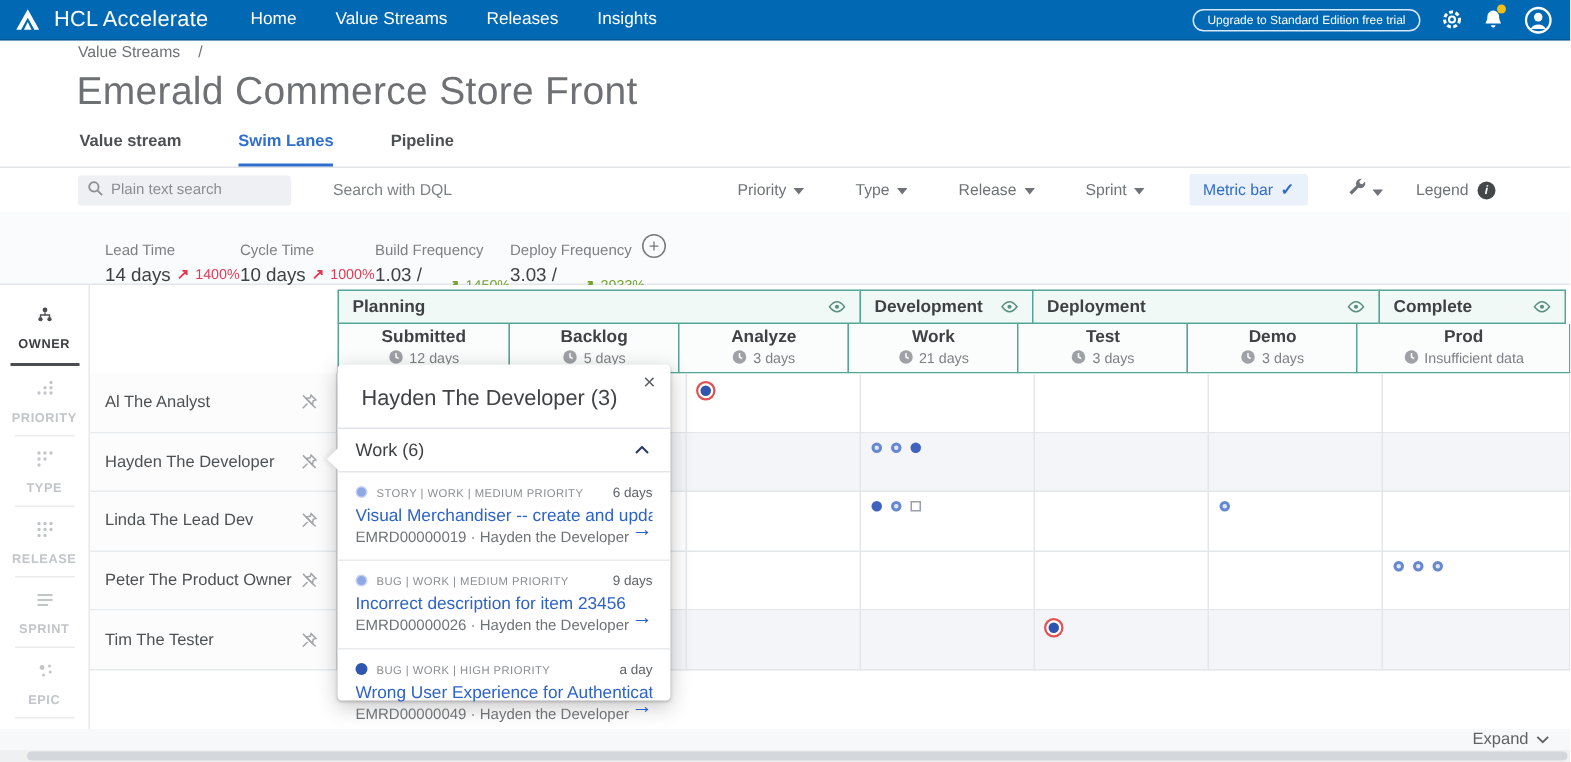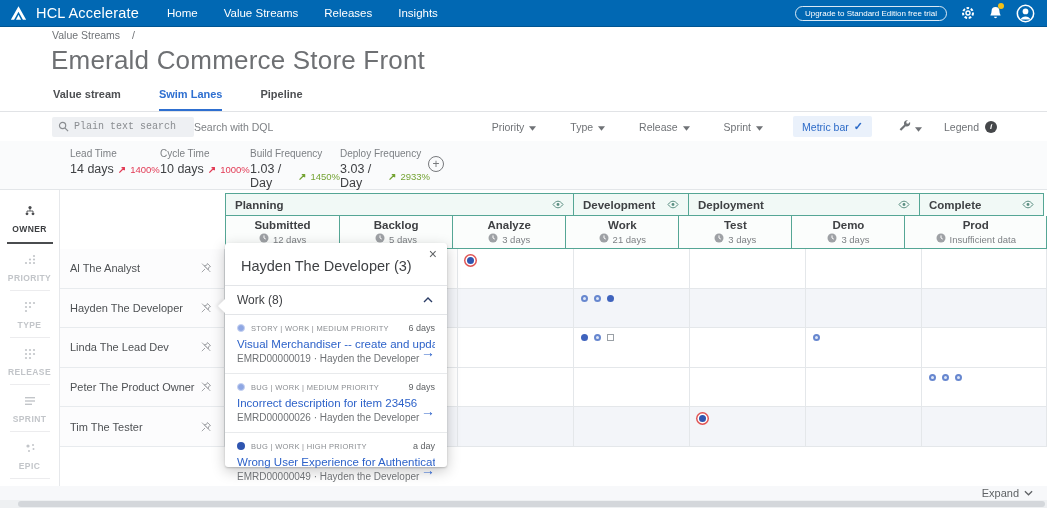--- a/index.html
+++ b/index.html
@@ -24,36 +24,36 @@
   #breadcrumb { position:absolute; top:29px; left:52px; font-size:10.5px; color:#6f7276; display:flex; gap:12px; }
   #breadcrumb .crumb { cursor:pointer; }
   #page-title { position:absolute; top:45px; left:51px; font-size:26px; font-weight:400; color:#6e7073; letter-spacing:.2px; }
   #tabs { position:absolute; top:88px; left:0; right:0; height:24px; border-bottom:1px solid #e1e3e6; padding-left:53px; display:flex; gap:38px; }
   .tab { font-size:11px; font-weight:bold; color:#4d4f52; padding-bottom:7px; cursor:pointer; border-bottom:2px solid transparent; }
   .tab.active { color:#2e6fd0; border-bottom-color:#2e6fd0; }
 
   
   #filterbar { position:absolute; top:112px; left:0; right:0; height:29px; display:flex; align-items:center; padding:0 50px 0 52px; }
   #searchbox { width:142px; height:20px; background:#eef0f3; border-radius:2px; display:flex; align-items:center; padding:0 6px; gap:5px; }
-  #searchbox input { border:none; outline:none; background:transparent; font-family:Liberation Mono, monospace; font-size:10px; color:#3f4144; width:100%; }
+  #searchbox input { border:none; outline:none; background:transparent; font-family:Liberation Sans, sans-serif; font-size:10px; color:#3f4144; width:100%; }
   #searchbox input::placeholder { color:#8a8d91; }
-  #dql-label { font-size:10.5px; color:#7d8084; cursor:pointer; }
+  #dql-label { font-size:10.5px; color:#7d8084; margin-left:28px; cursor:pointer; }
   #filters { margin-left:auto; display:flex; align-items:center; gap:34px; }
   .dropdown { display:flex; align-items:center; gap:5px; font-size:10.5px; color:#6f7276; cursor:pointer; }
   #metricbar-chip { display:flex; align-items:center; gap:5px; background:#eaf1fb; color:#2d6bc8; font-size:10.5px;
                     padding:4px 9px; border-radius:2px; margin-left:30px; cursor:pointer; }
   #metricbar-chip .chk { font-weight:bold; font-size:11px; }
   #wrench-group { display:flex; align-items:center; gap:4px; margin-left:26px; cursor:pointer; }
   #legend-group { display:flex; align-items:center; gap:6px; margin-left:22px; font-size:10.5px; color:#6f7276; cursor:pointer; }
   .info-circle { width:12px; height:12px; border-radius:50%; background:#45474a; color:#fff; font-size:8px; font-weight:bold;
                  display:flex; align-items:center; justify-content:center; font-style:italic; }
 
   
   #metricsbar { position:absolute; top:141px; left:0; right:0; height:49px; background:#fafbfc; border-bottom:1px solid #e3e6e9; }
-  #metrics-row { position:absolute; left:70px; top:7px; display:flex; align-items:flex-start; }
+  #metrics-row { position:absolute; left:70px; top:21px; display:flex; align-items:flex-start; }
   .metric { width:90px; flex:none; }
   .metric-label { font-size:10px; color:#7d8084; margin-bottom:3px; }
   .metric-value-row { display:flex; align-items:center; gap:4px; }
   .metric-value { font-size:12.5px; color:#3f4144; }
   .metric-arrow { font-size:10px; font-weight:bold; }
   .metric-delta { font-size:9.5px; }
   #add-metric-btn { position:absolute; left:428px; top:15px; width:16px; height:16px; border-radius:50%;
                     border:1.5px solid #77797c; color:#77797c; background:transparent; font-size:12px; line-height:12px;
                     display:flex; align-items:center; justify-content:center; cursor:pointer; font-family:inherit; }
 
@@ -588,21 +588,21 @@
   </div>
   <div id="hscroll">
     <div class="thumb"></div>
   </div>
 
   <div id="popup">
     <span class="notch"></span>
     <span id="popup-close">×</span>
     <div id="popup-title">Hayden The Developer (3)</div>
     <div id="popup-section">
-      <span>Work (8)</span>
+      <span>Work (6)</span>
       <span class="chev">
         <svg width="10" height="6" viewBox="0 0 10 6">
             <path d="M1 5 L5 1 L9 5" stroke="#2b3d66" stroke-width="1.4" fill="none"></path>
           </svg>
       </span>
     </div>
     <div id="cards">
         <div class="card">
           <div class="card-meta">
             <span class="card-dot ring"></span>

